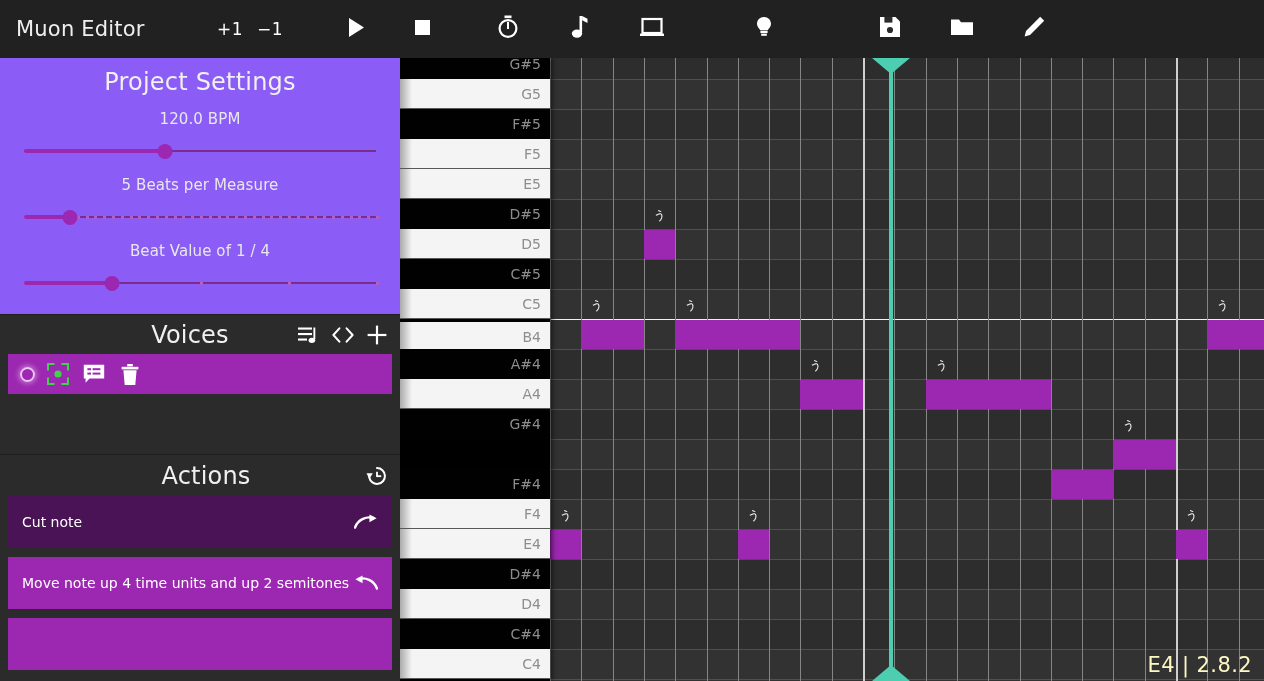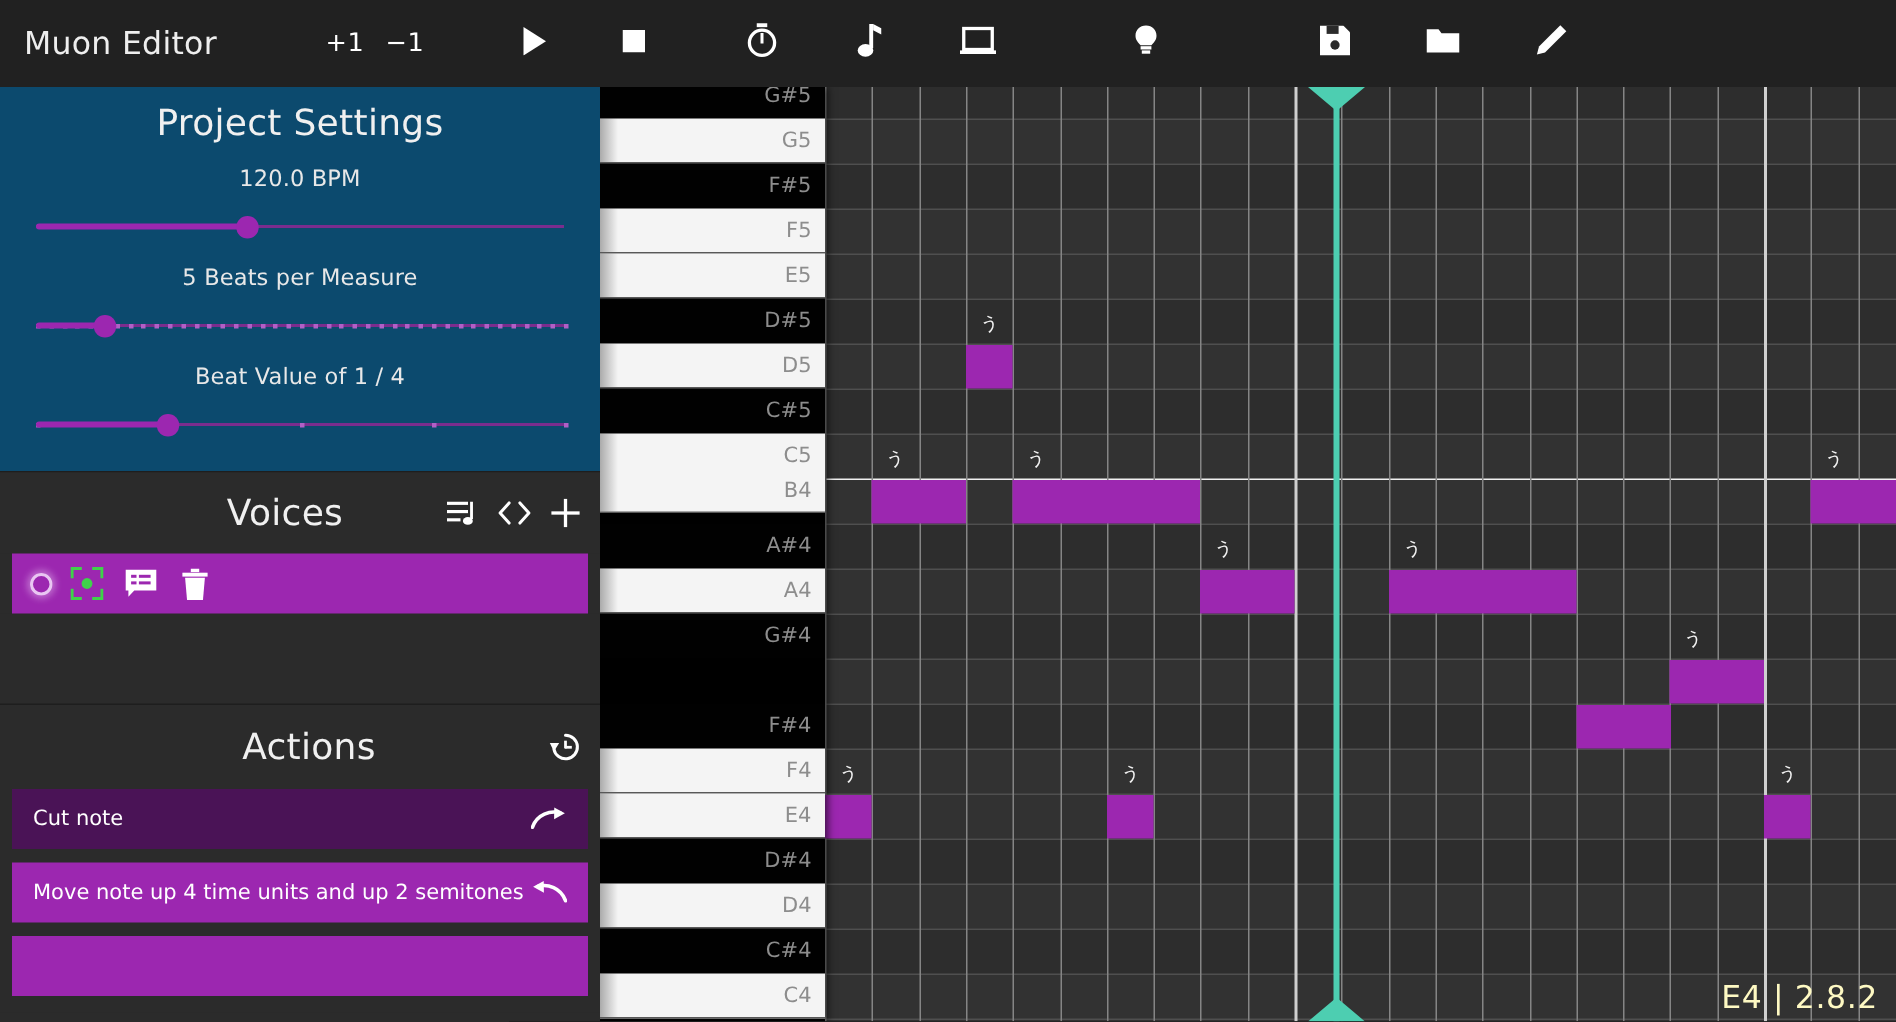--- a/index.html
+++ b/index.html
@@ -48,21 +48,21 @@
     width: 400px; min-width: 400px; height: 623px;
     background: #2b2b2b; position: relative;
     display: flex; flex-direction: column;
     overflow: hidden;
   }
   .panel-title {
     color: #f0f0f0; font-size: 24px; font-weight: 400;
     text-align: center; letter-spacing: .2px;
   }
   
-  #project-settings { padding-top: 10px; padding-bottom: 6px; background:#0c4a6e; }
+  #project-settings { padding-top: 10px; padding-bottom: 6px; background:#8b5cf6; }
   #project-settings .panel-title { margin-bottom: 14px; }
   .setting { margin-bottom: 7px; }
   .setting-label {
     color: #e8e8e8; font-size: 15px; text-align: center;
     margin-bottom: 12px; letter-spacing: .1px;
   }
   .slider-wrap {
     position: relative; height: 22px; margin: 0 24px 14px 24px;
   }
   .slider-track {
@@ -115,21 +115,21 @@
   #voices-spacer { flex: 0 0 60px; background: #2b2b2b; }
 
   
   #actions-header {
     display: flex; align-items: center; position: relative;
     height: 56px; padding: 0 12px; background: #2b2b2b;
   }
   #actions-header .panel-title { flex: 1; text-align: center; padding-left: 34px; }
   #action-list { background: #2b2b2b; padding-bottom: 2px; }
   .action-row {
-    height: 40px; margin: 0 8px 9px 8px;
+    height: 52px; margin: 0 8px 9px 8px;
     display: flex; align-items: center; padding: 0 14px;
     color: #ffffff; font-size: 14px; cursor: pointer;
   }
   .action-row.past { background: #4a1356; }
   .action-row.current { background: #9c27b0; }
   .action-row.future { background: #9c27b0; }
   .action-label { flex: 1; }
   .action-icon { width: 24px; display: flex; align-items: center; justify-content: center; color: #fff; }
 
   
@@ -534,21 +534,21 @@
             <span>D5</span>
           </div>
           <div class="key black" style="top: 201px; text-align: right;">
             <span class="keyshade"></span>
             <span>C#5</span>
           </div>
           <div class="key white" style="top: 231px;">
             <span class="keyshade"></span>
             <span>C5</span>
           </div>
-          <div class="key white" style="top: 254px;">
+          <div class="key white" style="top: 264px;">
             <span class="keyshade"></span>
             <span>B4</span>
           </div>
           <div class="key black" style="top: 291px;">
             <span class="keyshade"></span>
             <span>A#4</span>
           </div>
           <div class="key white" style="top: 321px;">
             <span class="keyshade"></span>
             <span>A4</span>

